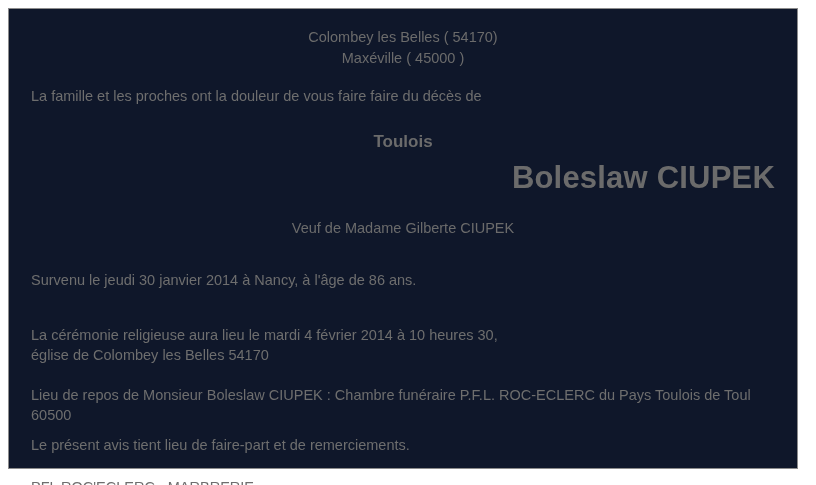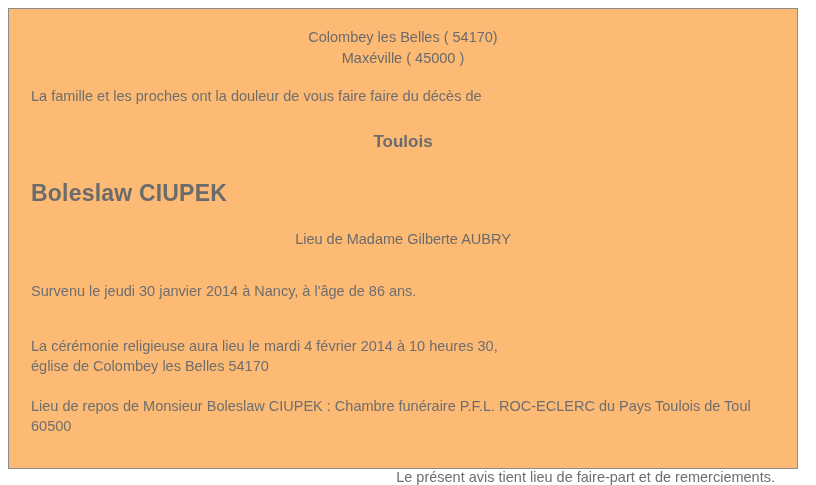--- a/index.html
+++ b/index.html
@@ -13,21 +13,21 @@
     font-family: "Liberation Sans", sans-serif;
     overflow: hidden;
   }
   .notice-card {
     position: absolute;
     left: 8px;
     top: 8px;
     width: 790px;
     height: 461px;
     box-sizing: border-box;
-    background: #fdba74;
+    background: #0f172a;
     border: 1px solid #8c8c8c;
     padding: 18px 22px 10px 22px;
     color: #6b6b6b;
   }
   .line {
     font-size: 14.5px;
     line-height: 1.38;
     color: #6e6e6e;
   }
   .left {
@@ -42,44 +42,44 @@
     margin-top: 18px;
   }
   .title-monsieur {
     text-align: center;
     font-size: 17px;
     font-weight: bold;
     color: #6b6b6b;
     margin-top: 26px;
   }
   .deceased-name {
-    text-align: left;
-    font-size: 23px;
+    text-align: right;
+    font-size: 31px;
     font-weight: bold;
     color: #6b6b6b;
-    margin-top: 28px;
+    margin-top: 8px;
     letter-spacing: 0.2px;
   }
   .spouse {
     text-align: center;
     font-size: 14.5px;
     margin-top: 24px;
   }
   .death-info {
     margin-top: 34px;
   }
   .ceremony {
     margin-top: 35px;
   }
   .resting {
     margin-top: 20px;
   }
   .thanks {
-    text-align: right;
-    margin-top: 31px;
+    text-align: left;
+    margin-top: 10px;
   }
   .company {
     margin-top: 22px;
   }
 </style>
 </head>
 <body>
 
 <div class="notice-card">
 
@@ -87,21 +87,21 @@
     <div>Colombey les Belles ( 54170)</div>
     <div>Maxéville ( 45000 )</div>
   </div>
 
   <div class="line left intro">La famille et les proches ont la douleur de vous faire faire du décès de</div>
 
   <div class="title-monsieur">Toulois</div>
 
   <div class="deceased-name">Boleslaw CIUPEK</div>
 
-  <div class="spouse">Lieu de Madame Gilberte AUBRY</div>
+  <div class="spouse">Veuf de Madame Gilberte CIUPEK</div>
 
   <div class="line left death-info">Survenu le jeudi 30 janvier 2014 à Nancy, à l'âge de 86 ans.</div>
 
   <div class="ceremony">
     <div class="line left">La cérémonie religieuse aura lieu le mardi 4 février 2014 à 10 heures 30,</div>
     <div class="line left">église de Colombey les Belles 54170</div>
   </div>
 
   <div class="line left resting">Lieu de repos de Monsieur Boleslaw CIUPEK : Chambre funéraire P.F.L. ROC-ECLERC du Pays Toulois de Toul 60500</div>
 

